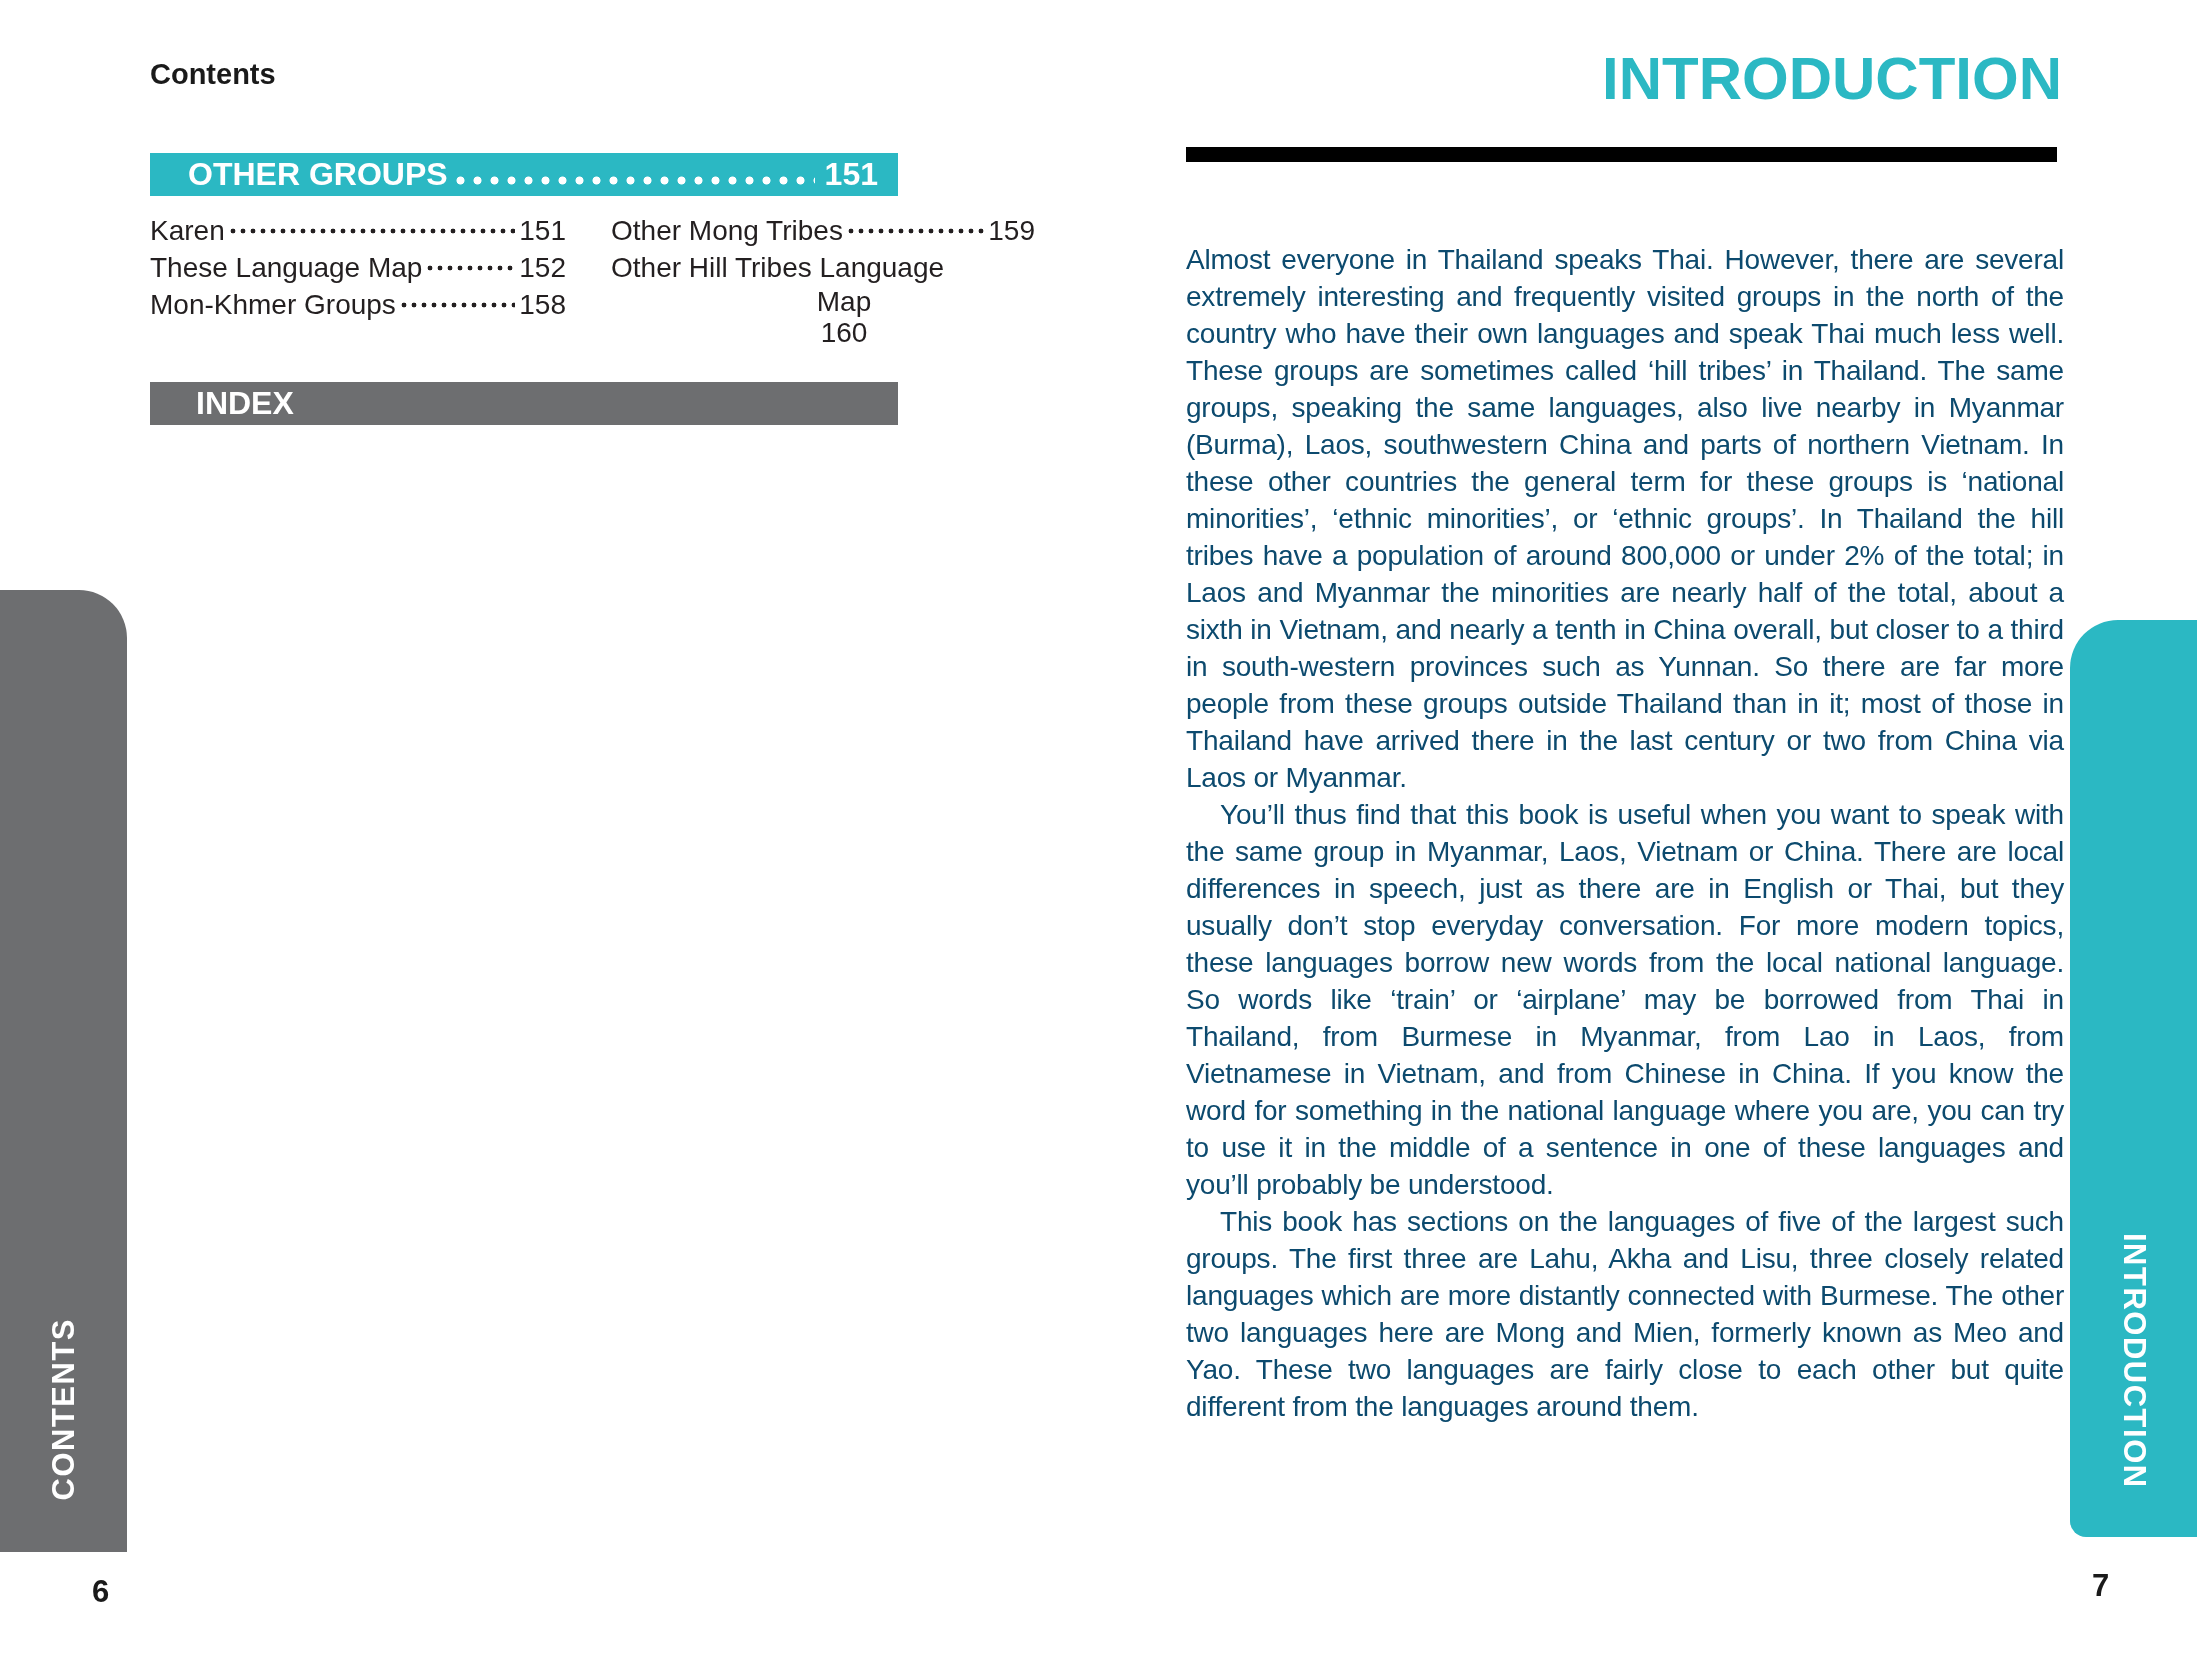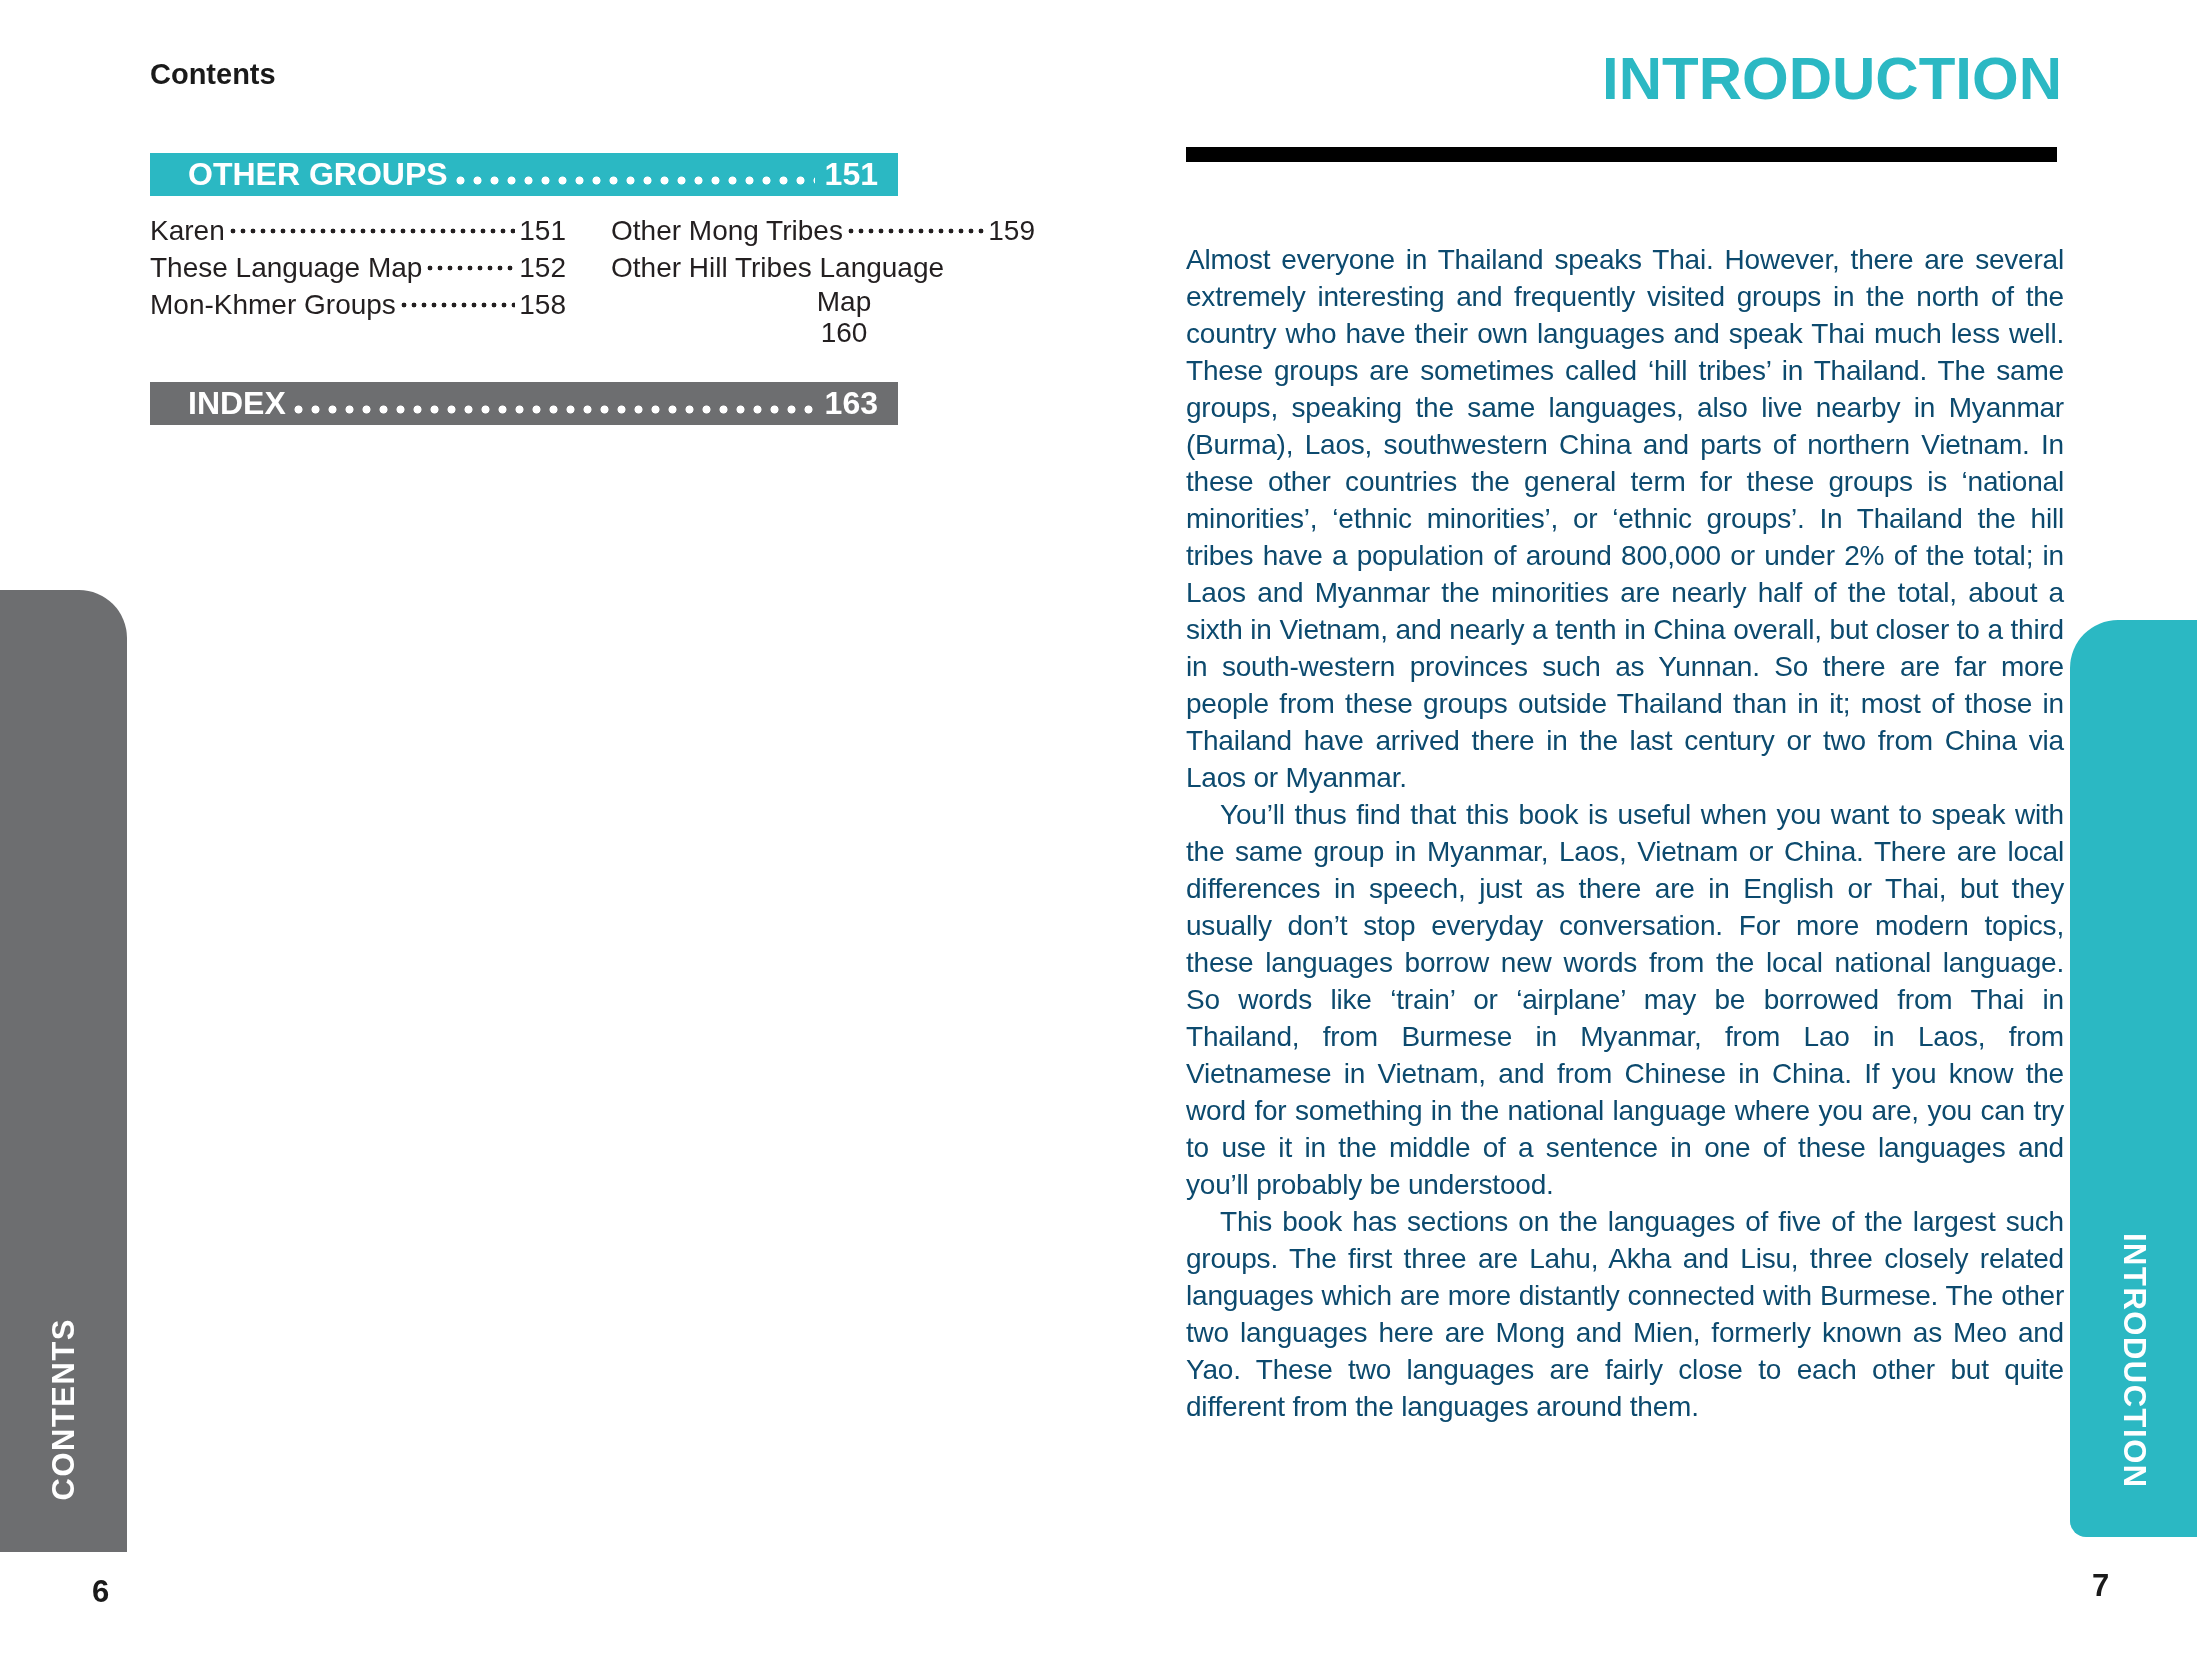--- a/index.html
+++ b/index.html
@@ -14,21 +14,21 @@
     position:absolute; left:150px; top:58px;
     font-size:29px; font-weight:bold; color:#1a1a1a;
   }
   .banner {
     position:absolute; left:150px; width:748px; height:43px;
     display:flex; align-items:baseline; box-sizing:border-box;
     padding:0 20px 0 38px; color:#ffffff; font-weight:bold; font-size:32px;
   }
   .banner span { line-height:43px; white-space:nowrap; }
   .banner-other-groups { top:153px; background:#2bb8c3; }
-  .banner-index { top:382px; background:#6d6e70; }
+  .banner-index { top:382px; background:#6d6e70;flex-direction:column; }
 
   .leader {
     flex:1 1 auto; height:6px; margin:0 4px -1px 5px;
     background-image:radial-gradient(circle at 3px 3px, #231f20 2.1px, transparent 2.7px);
     background-size:10px 6px; background-repeat:repeat-x; background-position:left bottom;
   }
   .banner .leader {
     height:9px; margin:0 10px -2px 8px;
     background-image:radial-gradient(circle at 4.5px 4.5px, #ffffff 3.6px, transparent 4.4px);
     background-size:17px 9px;

